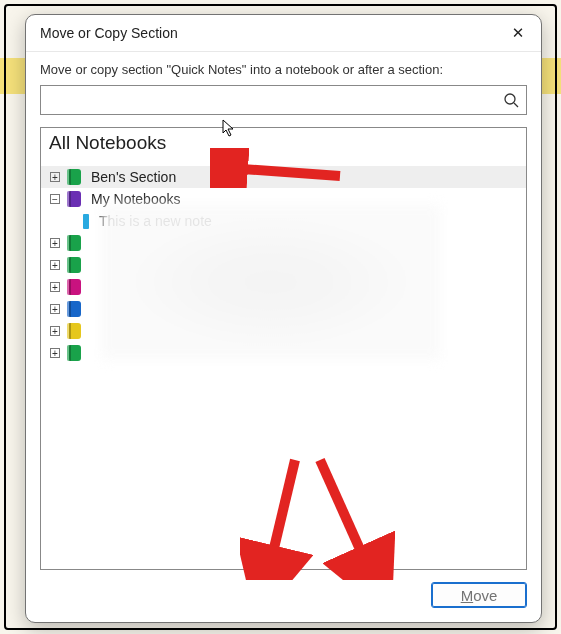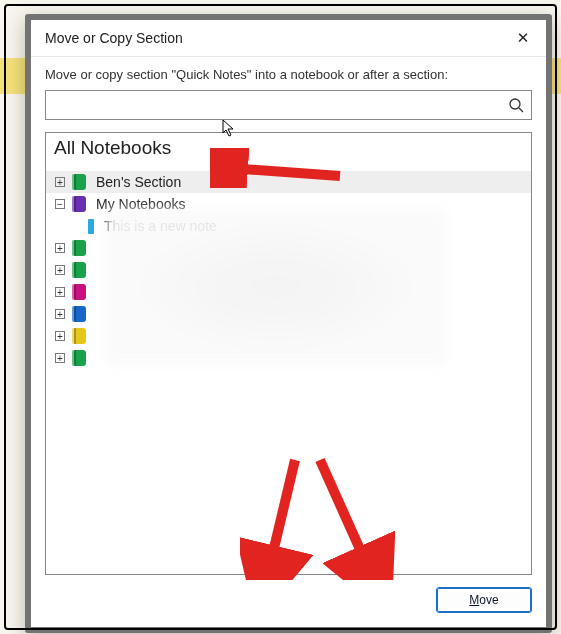--- a/index.html
+++ b/index.html
@@ -32,22 +32,22 @@
     border-radius: 4px;
     pointer-events: none;
   }
   .dialog {
     position: absolute;
     left: 25px;
     top: 14px;
     width: 515px;
     height: 607px;
     background: #ffffff;
-    border: 6px solid #737373;
-    border-radius: 3px;
+    border: 1px solid #737373;
+    border-radius: 10px;
     box-shadow: 0 6px 20px rgba(0,0,0,0.25);
     display: flex;
     flex-direction: column;
   }
   .titlebar {
     height: 36px;
     display: flex;
     align-items: center;
     padding: 0 0 0 14px;
     border-bottom: 1px solid #e8e8e8;
@@ -190,22 +190,22 @@
     display: flex;
     justify-content: flex-end;
     gap: 10px;
     padding-top: 12px;
   }
   .btn {
     min-width: 96px;
     height: 26px;
     border: 1px solid #888;
     background: #fdfdfd;
-    font-size: 12px;
-    color: #0f172a;
+    font-size: 15px;
+    color: #737373;
     border-radius: 3px;
     display: inline-flex;
     align-items: center;
     justify-content: center;
     cursor: pointer;
   }
   .btn.default {
     border: 1px solid #1a6fce;
     box-shadow: 0 0 0 1px #1a6fce inset;
   }

